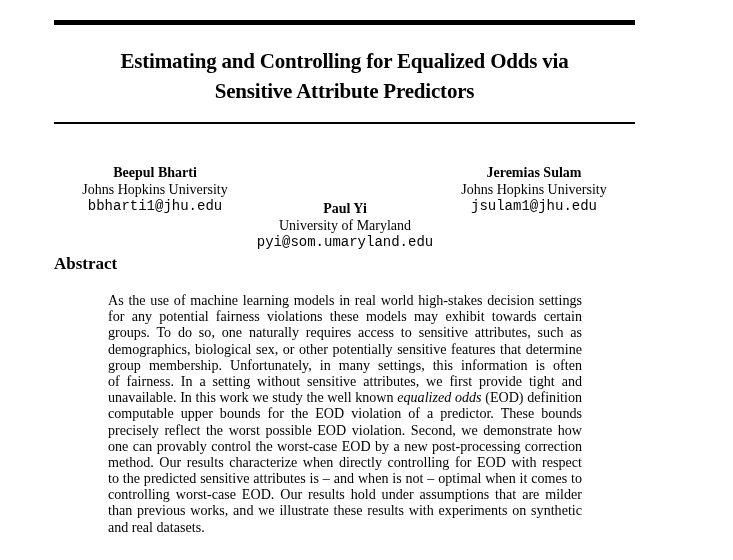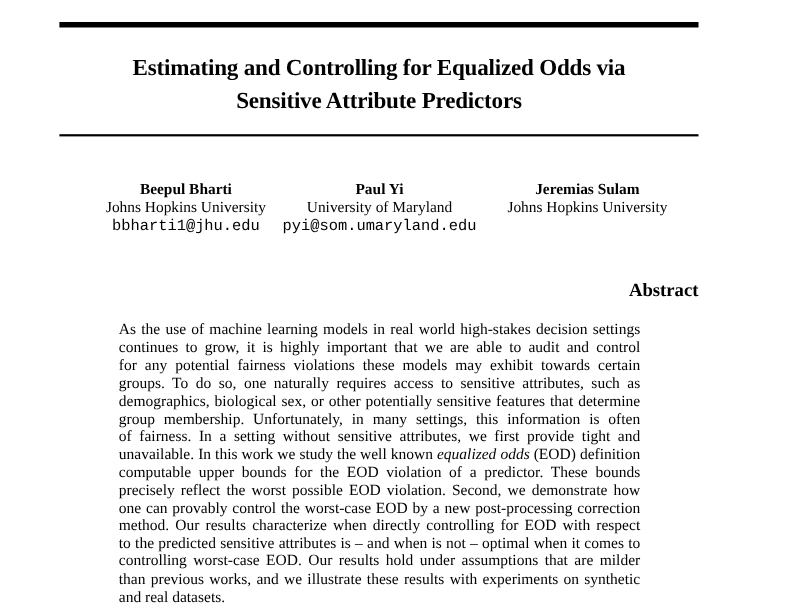--- a/index.html
+++ b/index.html
@@ -52,29 +52,29 @@
       position: absolute;
       text-align: center;
       font-size: 14px;
       line-height: 17px;
     }
     .author .name { font-weight: bold; }
     .author .email {
       font-family: "Liberation Mono", "DejaVu Sans Mono", monospace;
       font-size: 14px;
     }
-    .author-1 { left: 84px; width: 170px; }
-    .author-2 { left: 250px; width: 190px; }
+    .author-1 { left: 70px; width: 170px; }
+    .author-2 { left: 250px; width: 190px; margin-top: 36px; }
     .author-3 { left: 450px; width: 168px; }
     .abstract-heading {
       position: absolute;
       left: 54px;
       top: 254px;
       width: 581px;
-      text-align: right;
+      text-align: left;
       font-weight: bold;
       font-size: 17px;
       line-height: 20px;
     }
     .abstract-body {
       position: absolute;
       left: 108px;
       top: 292px;
       width: 474px;
       font-size: 14.1px;
@@ -112,28 +112,28 @@
     <div class="email">bbharti1@jhu.edu</div>
   </div>
   <div class="author author-2">
     <div class="name">Paul Yi</div>
     <div class="aff">University of Maryland</div>
     <div class="email">pyi@som.umaryland.edu</div>
   </div>
   <div class="author author-3">
     <div class="name">Jeremias Sulam</div>
     <div class="aff">Johns Hopkins University</div>
+    <div class="email">jsulam1@jhu.edu</div>
   </div>
 </div>
 
 <div class="abstract-heading">Abstract</div>
 
 <div class="abstract-body">
   <span class="abstract-line">As the use of machine learning models in real world high-stakes decision settings</span>
-  <span class="abstract-line">continues to grow, it is highly important that we are able to audit and control</span>
   <span class="abstract-line">for any potential fairness violations these models may exhibit towards certain</span>
   <span class="abstract-line">groups.  To do so, one naturally requires access to sensitive attributes, such as</span>
   <span class="abstract-line">demographics, biological sex, or other potentially sensitive features that determine</span>
   <span class="abstract-line">group membership.  Unfortunately, in many settings, this information is often</span>
   <span class="abstract-line">of fairness.  In a setting without sensitive attributes, we first provide tight and</span>
   <span class="abstract-line"><span>unavailable. In this work we study the well known </span><span class="it">equalized odds</span><span> (EOD) definition</span></span>
   <span class="abstract-line">computable upper bounds for the EOD violation of a predictor.  These bounds</span>
   <span class="abstract-line">precisely reflect the worst possible EOD violation. Second, we demonstrate how</span>
   <span class="abstract-line">one can provably control the worst-case EOD by a new post-processing correction</span>
   <span class="abstract-line">method. Our results characterize when directly controlling for EOD with respect</span>

